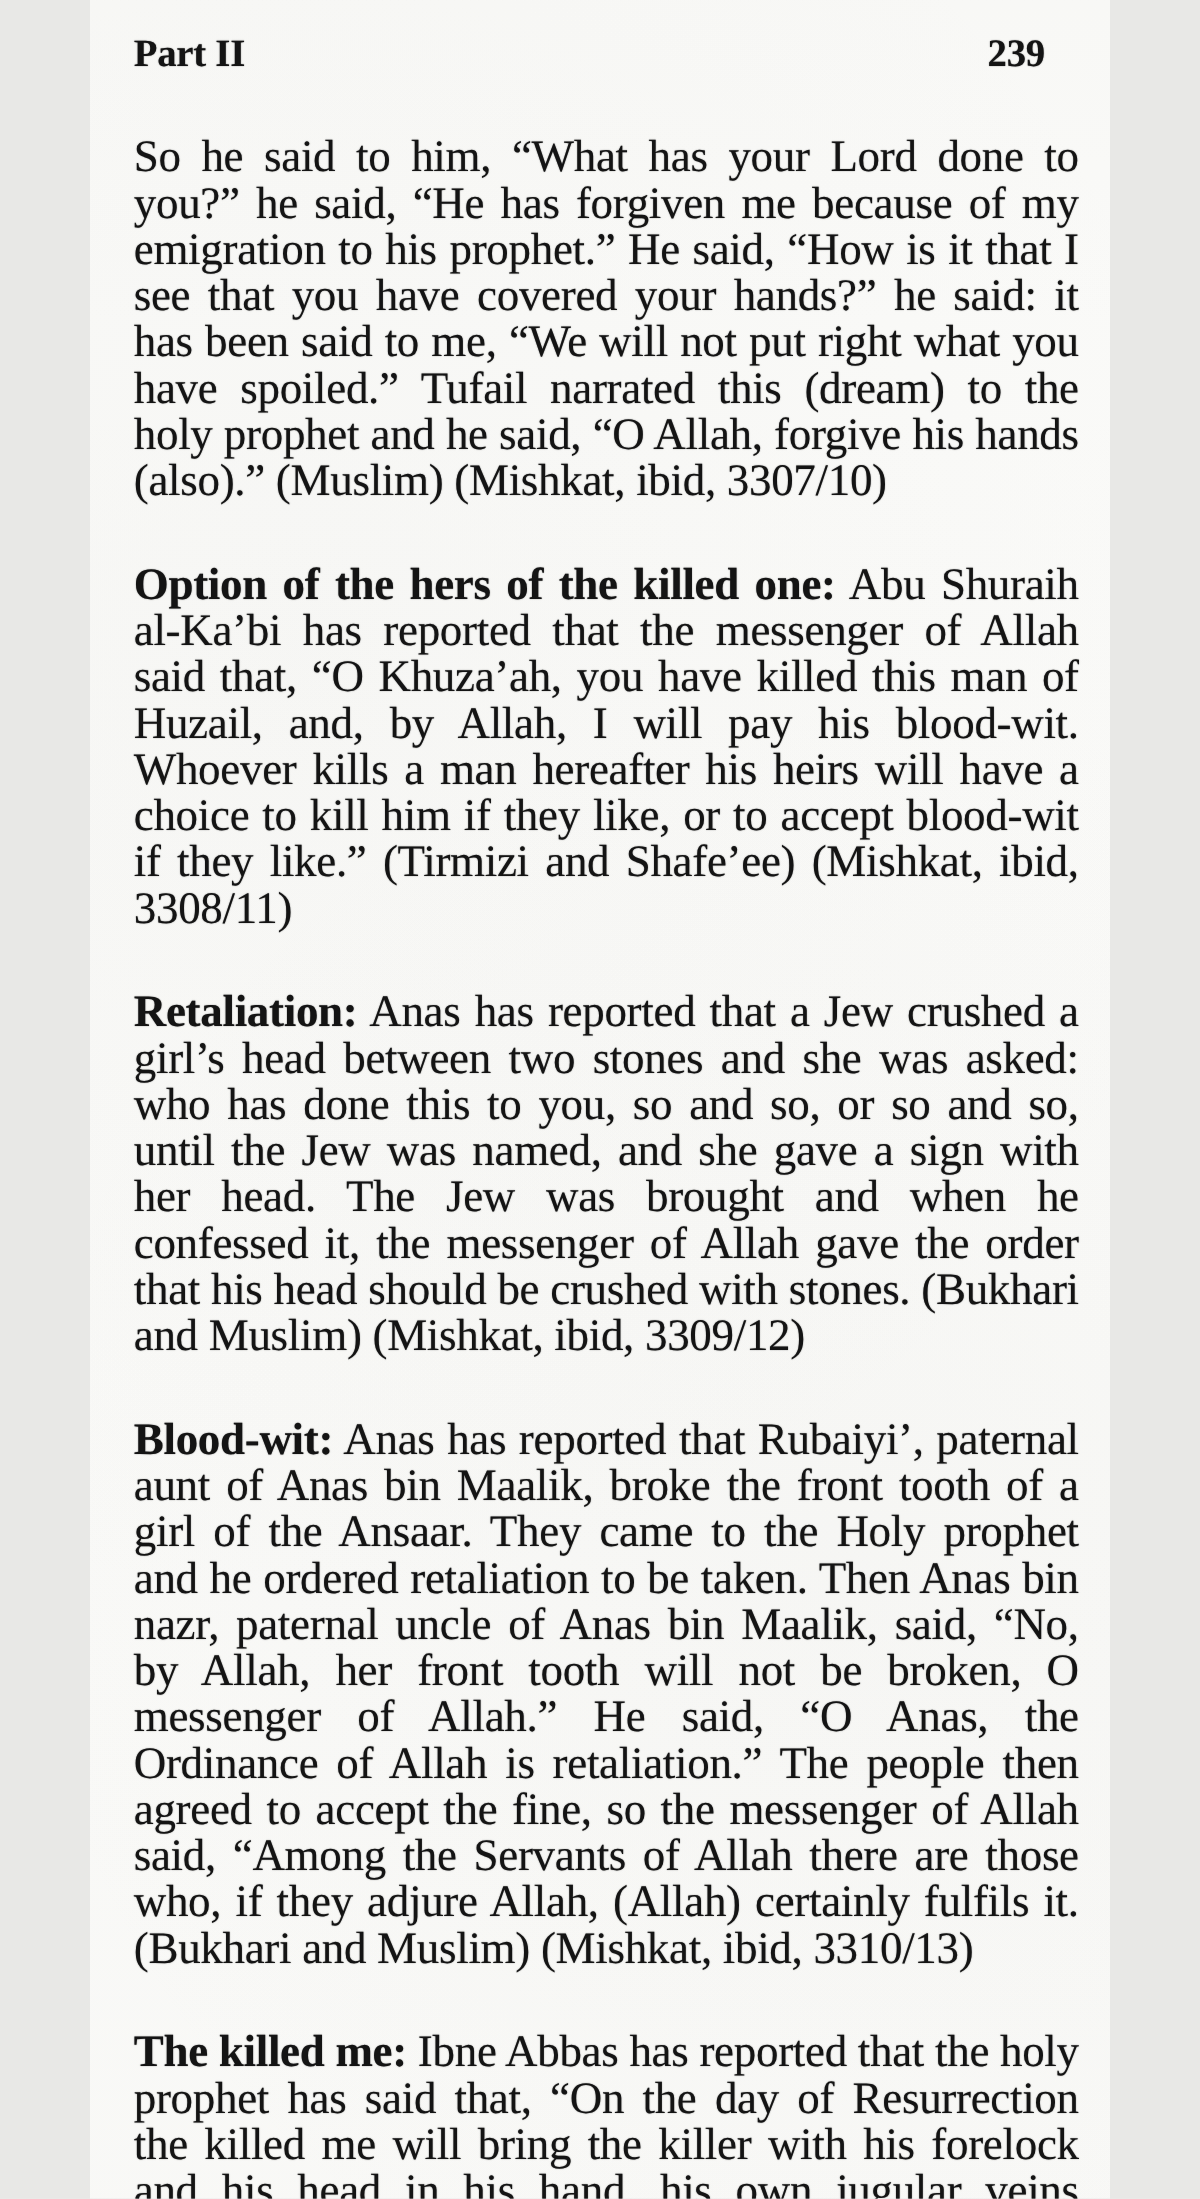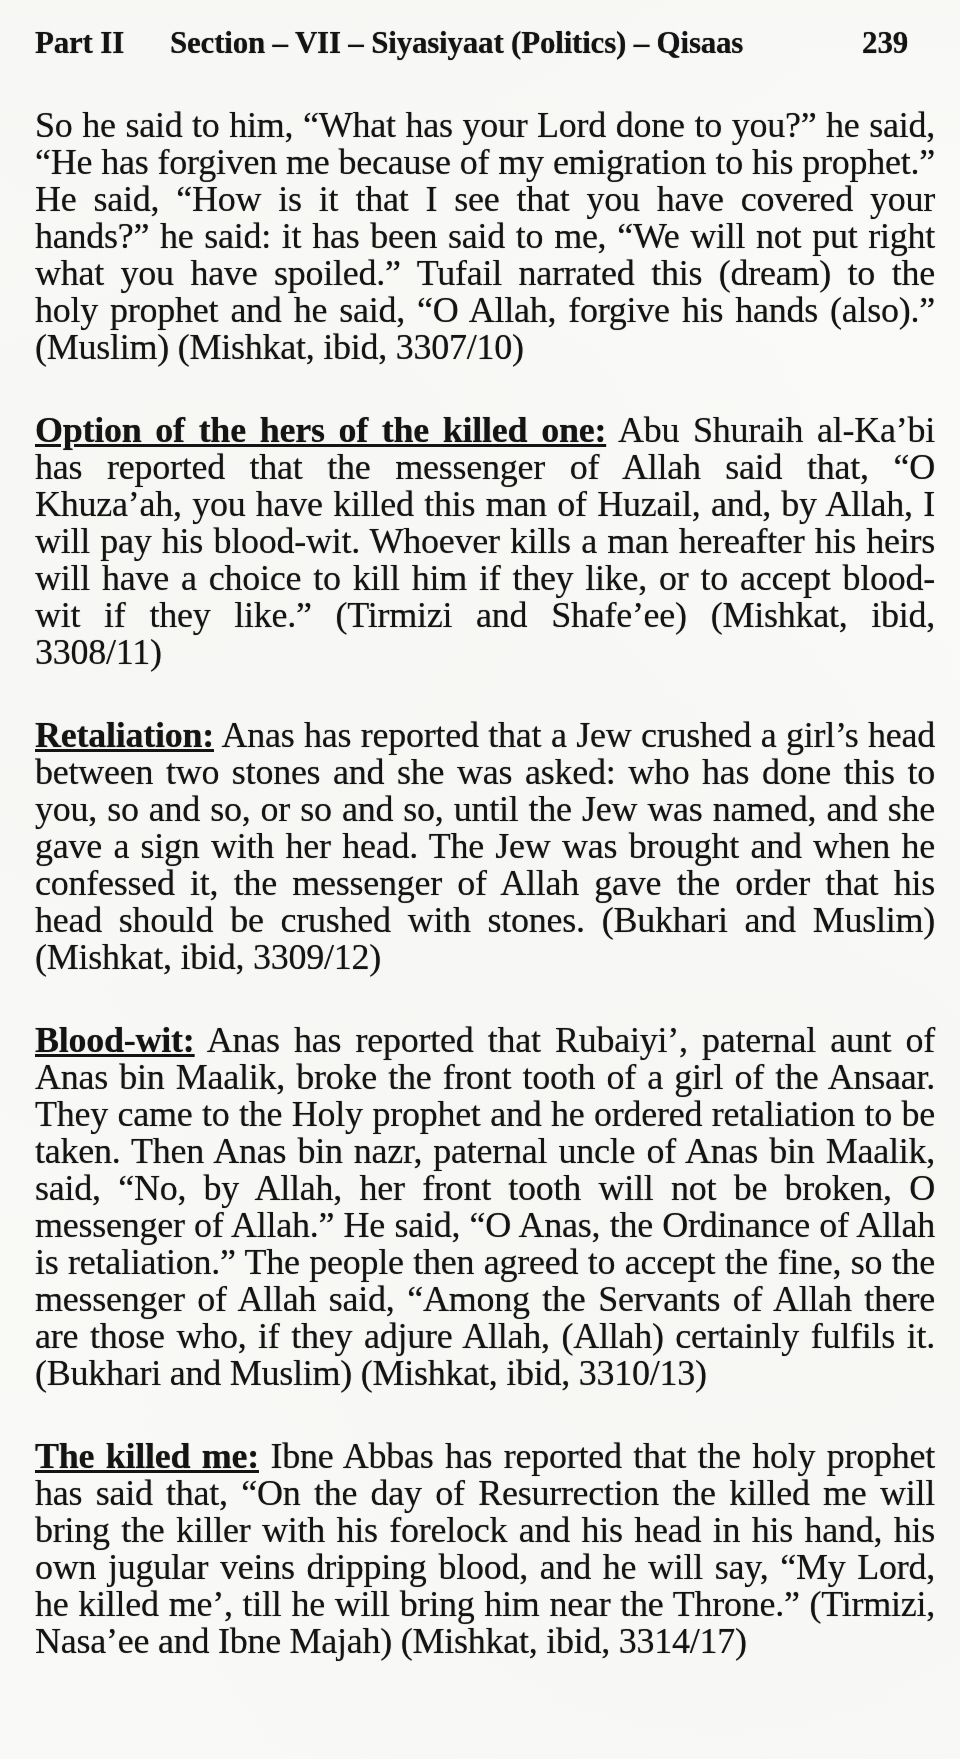--- a/index.html
+++ b/index.html
@@ -2,21 +2,21 @@
 <html><head>
 <meta charset="utf-8">
 <style>
   html, body {
     margin: 0;
     padding: 0;
     background: #e8e8e6;
   }
   .page {
     position: relative;
-    width: 960px;
+    width: 816px;
     height: 1759px;
     margin: 0 auto;
     background-color: #fafaf8;
     background-image:
       radial-gradient(circle at 20% 30%, rgba(190,190,185,0.06) 0, rgba(190,190,185,0) 55%),
       radial-gradient(circle at 75% 70%, rgba(190,190,185,0.05) 0, rgba(190,190,185,0) 50%),
       linear-gradient(180deg, rgba(210,210,205,0.05) 0%, rgba(255,255,255,0) 15%, rgba(210,210,205,0.04) 100%);
     color: #141414;
     font-family: "Liberation Serif", "DejaVu Serif", serif;
     overflow: hidden;
@@ -45,31 +45,29 @@
   p.para {
     margin: 0 0 46px 0;
     font-size: 36px;
     line-height: 37px;
     letter-spacing: -0.25px;
     text-align: justify;
     text-shadow: 0 0 1px rgba(25,25,25,0.6);
   }
   p.para b.para-heading {
     font-weight: bold;
-    text-decoration: underline;
   }
 </style>
 </head>
 <body>
 
 <div class="page">
 
   <header class="page-header">
     <span class="hdr-part">Part II</span>
-    <span class="hdr-section">Section – VII – Siyasiyaat (Politics) – Qisaas</span>
     <span class="hdr-pageno">239</span>
   </header>
 
   <main class="page-body">
 
     <p class="para"><b class="para-heading"></b> <span class="para-text">So he said to him, “What has your Lord done to you?” he said, “He has forgiven me because of my emigration to his prophet.” He said, “How is it that I see that you have covered your hands?” he said: it has been said to me, “We will not put right what you have spoiled.” Tufail narrated this (dream) to the holy prophet and he said, “O Allah, forgive his hands (also).” (Muslim) (Mishkat, ibid, 3307/10)</span></p>
 
     <p class="para"><b class="para-heading">Option of the hers of the killed one:</b> <span class="para-text">Abu Shuraih al-Ka’bi has reported that the messenger of Allah said that, “O Khuza’ah, you have killed this man of Huzail, and, by Allah, I will pay his blood-wit. Whoever kills a man hereafter his heirs will have a choice to kill him if they like, or to accept blood-wit if they like.” (Tirmizi and Shafe’ee) (Mishkat, ibid, 3308/11)</span></p>
 
     <p class="para"><b class="para-heading">Retaliation:</b> <span class="para-text">Anas has reported that a Jew crushed a girl’s head between two stones and she was asked: who has done this to you, so and so, or so and so, until the Jew was named, and she gave a sign with her head. The Jew was brought and when he confessed it, the messenger of Allah gave the order that his head should be crushed with stones. (Bukhari and Muslim) (Mishkat, ibid, 3309/12)</span></p>

